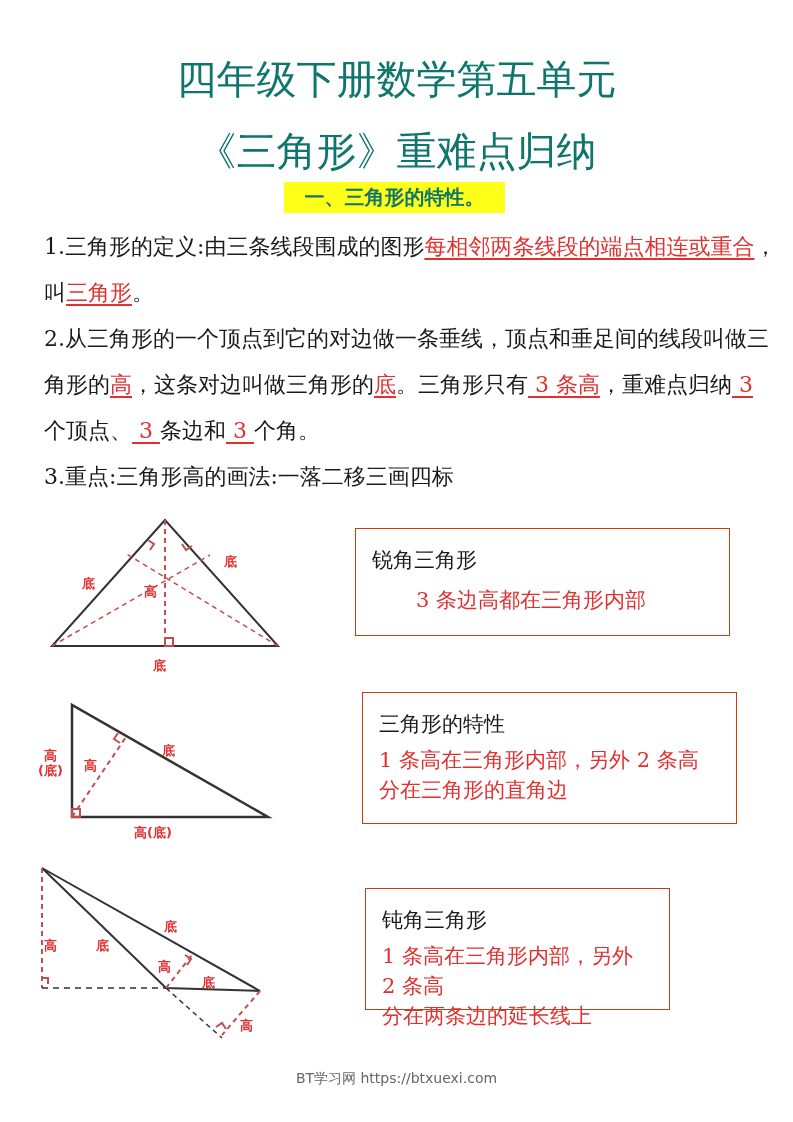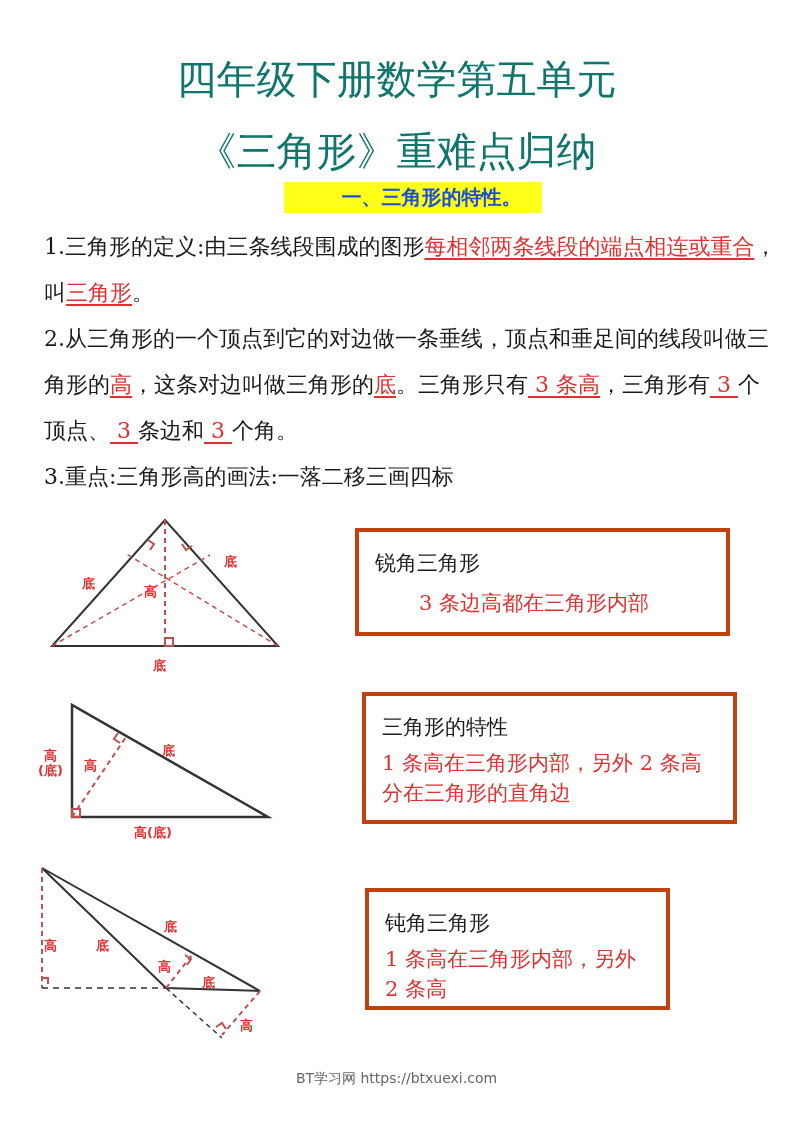--- a/index.html
+++ b/index.html
@@ -5,45 +5,45 @@
   html, body { margin: 0; padding: 0; background: #ffffff; }
   body { width: 793px; height: 1122px; position: relative; overflow: hidden;
          font-family: "DejaVu Serif", "Liberation Serif", serif; color: #111; }
   .title { position: absolute; left: 0; width: 793px; text-align: center;
            font-family: "DejaVu Sans", "Liberation Sans", sans-serif; font-size: 40px;
            color: #0f766e; letter-spacing: 0px; }
   #t1 { top: 52px; }
   #t2 { top: 124px; }
   .section-head { position: absolute; left: 284px; top: 182px; width: 221px; height: 31px;
                   background: #ffff1a; font-family: "DejaVu Sans", "Liberation Sans", sans-serif;
-                  font-weight: bold; font-size: 20px; line-height: 31px; text-align: center; color: #1d4ed8; padding-left: 37px; }
+                  font-weight: bold; font-size: 20px; line-height: 31px; text-align: center; color: #0f766e; }
   .para { position: absolute; left: 44px; width: 735px; font-size: 22px; line-height: 46px; color: #1a1a1a; }
   .red-u { color: #e0302f; text-decoration: underline; text-decoration-color: #e0302f; text-underline-offset: 4px; }
-  .box { position: absolute; background: #fff; border: 4px solid #c2410c; box-sizing: border-box;
+  .box { position: absolute; background: #fff; border: 1px solid #c2410c; box-sizing: border-box;
          padding: 14px 16px; font-size: 21px; }
   .box .k { color: #1a1a1a; line-height: 34px; }
   .box .v { color: #e0302f; line-height: 30px; }
   svg text { font-family: "DejaVu Sans", "Liberation Sans", sans-serif; font-size: 13px; fill: #e0302f; font-weight: bold; }
   .footer { position: absolute; top: 1070px; left: 0; width: 793px; text-align: center;
             font-family: "DejaVu Sans", "Liberation Sans", sans-serif; font-size: 14px; color: #666; }
 </style>
 </head>
 <body>
 
 <div class="title" id="t1">四年级下册数学第五单元</div>
 <div class="title" id="t2">《三角形》重难点归纳</div>
 
 <div class="section-head">一、三角形的特性。</div>
 
 <div class="para" style="top:224px;">
   <span>1.三角形的定义:由三条线段围成的图形</span><span class="red-u">每相邻两条线段的端点相连或重合</span><span>，叫</span><span class="red-u">三角形</span><span>。</span>
 </div>
 
 <div class="para" style="top:316px;">
-  <span>2.从三角形的一个顶点到它的对边做一条垂线，顶点和垂足间的线段叫做三角形的</span><span class="red-u">高</span><span>，这条对边叫做三角形的</span><span class="red-u">底</span><span>。三角形只有</span><span class="red-u"> 3 条高</span><span>，三角形有</span><span class="red-u"> 3 </span><span>个顶点、</span><span class="red-u"> 3 </span><span>条边和</span><span class="red-u"> 3 </span><span>个角。</span>
+  <span>2.从三角形的一个顶点到它的对边做一条垂线，顶点和垂足间的线段叫做三角形的</span><span class="red-u">高</span><span>，这条对边叫做三角形的</span><span class="red-u">底</span><span>。三角形只有</span><span class="red-u"> 3 条高</span><span>，重难点归纳</span><span class="red-u"> 3 </span><span>个顶点、</span><span class="red-u"> 3 </span><span>条边和</span><span class="red-u"> 3 </span><span>个角。</span>
 </div>
 
 <div class="para" style="top:454px;">3.重点:三角形高的画法:一落二移三画四标</div>
 
 <svg style="position:absolute; left:30px; top:510px;" width="270" height="170" viewBox="0 0 270 170">
   <polygon points="135,10 22,136 248,136" fill="none" stroke="#333" stroke-width="2"></polygon>
   <line x1="135" y1="10" x2="135" y2="136" stroke="#c0504d" stroke-width="2" stroke-dasharray="5,4"></line>
   <line x1="22" y1="136" x2="180" y2="45" stroke="#c0504d" stroke-width="1.5" stroke-dasharray="5,4"></line>
   <line x1="248" y1="136" x2="95" y2="43" stroke="#c0504d" stroke-width="1.5" stroke-dasharray="5,4"></line>
   <rect x="135" y="128" width="8" height="8" fill="none" stroke="#c0504d" stroke-width="2"></rect>
@@ -92,15 +92,16 @@
   <text x="66" y="95">底</text>
   <text x="134" y="76">底</text>
   <text x="128" y="116">高</text>
   <text x="172" y="132">底</text>
   <text x="210" y="175">高</text>
 </svg>
 
 <div class="box" style="left:365px; top:888px; width:305px; height:122px;">
   <div class="k">钝角三角形</div>
   <div class="v" style="margin-top:4px;">1 条高在三角形内部，另外 2 条高</div>
+  <div class="v">分在两条边的延长线上</div>
 </div>
 
 <div class="footer">BT学习网 https://btxuexi.com</div>
 
 </body></html>

